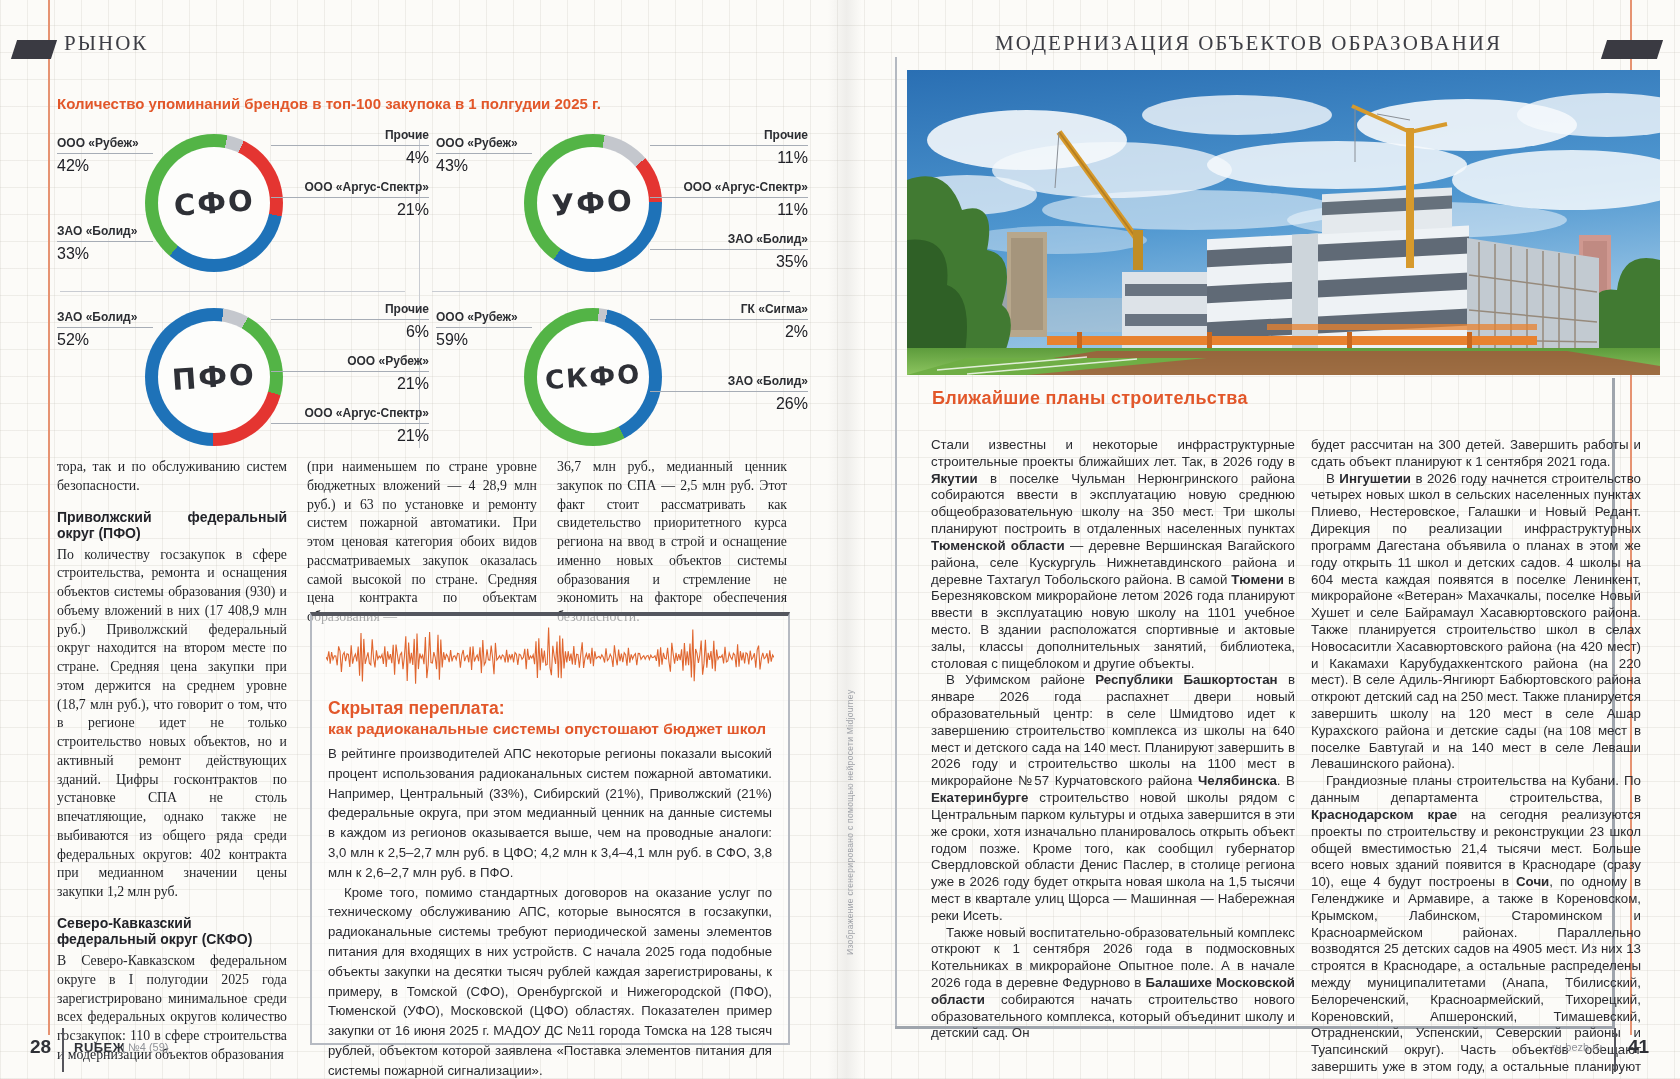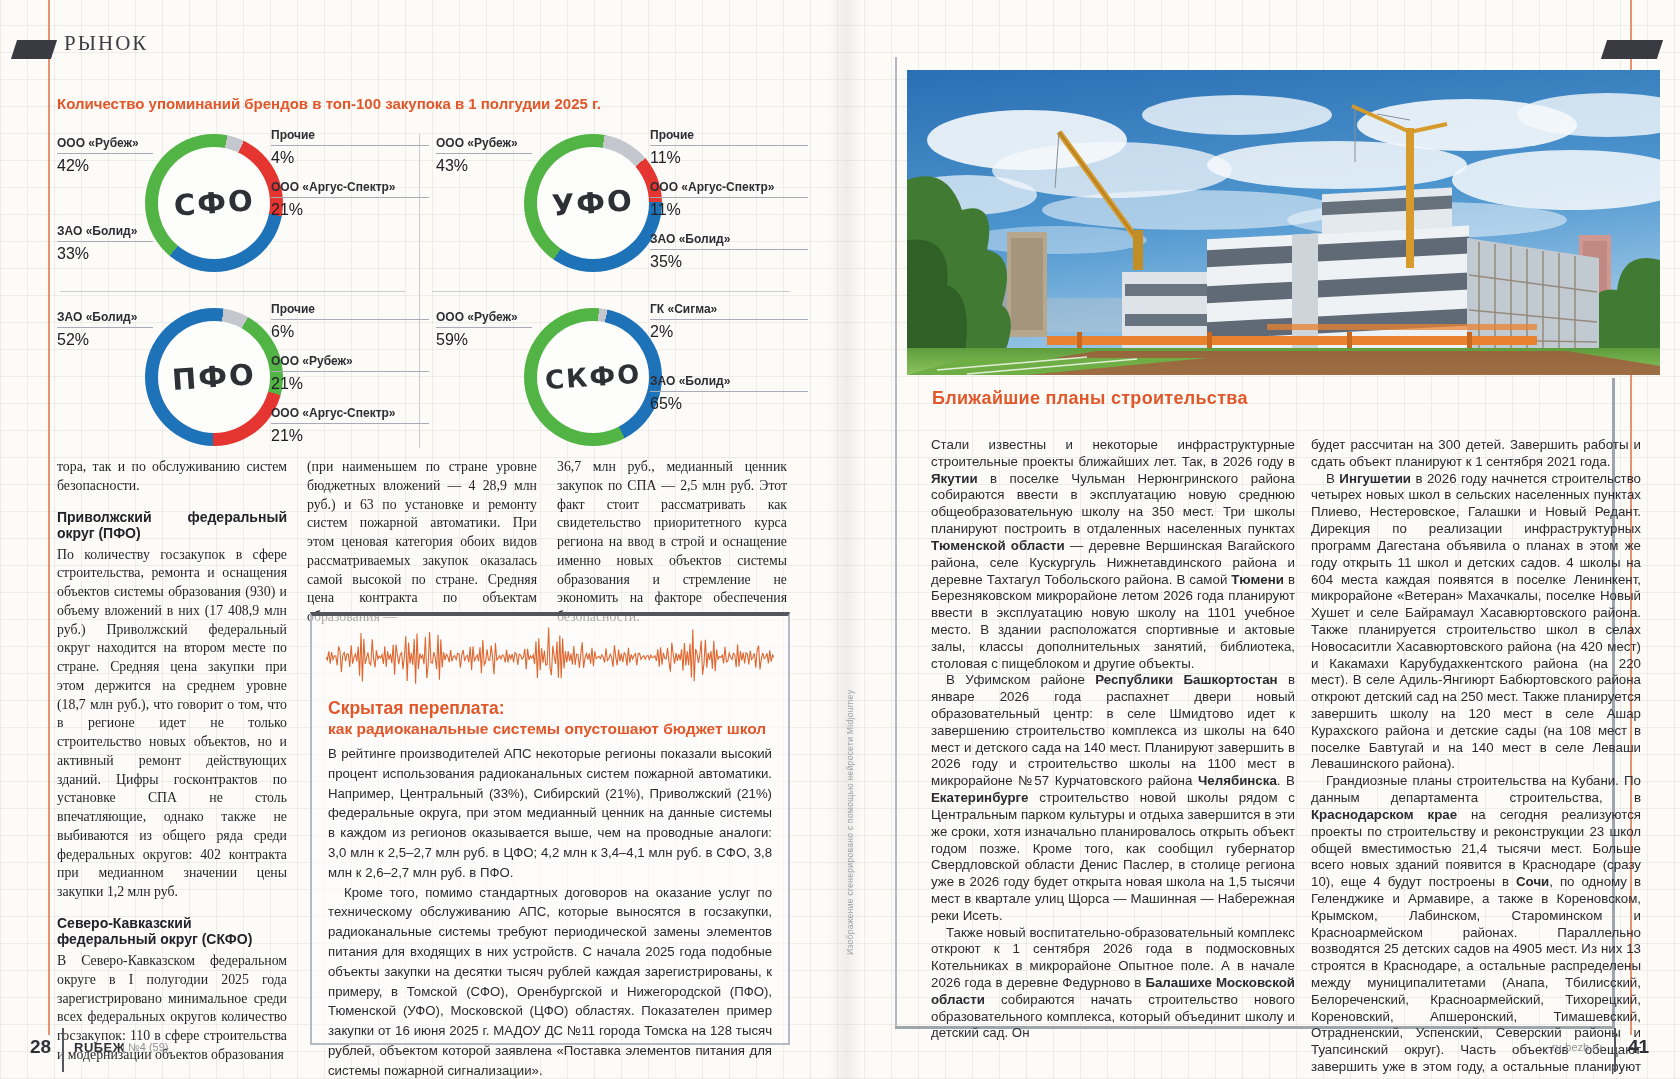--- a/index.html
+++ b/index.html
@@ -25,21 +25,21 @@
   .ring{position:absolute;left:88px;top:6px;width:138px;height:138px;border-radius:50%;}
   .hole{position:absolute;left:13px;top:13px;width:112px;height:112px;border-radius:50%;
     background:#fdfdfb;display:flex;align-items:center;justify-content:center;}
   .cname{font-family:"DejaVu Sans",sans-serif;font-weight:700;font-size:29px;color:#2e3036;
     letter-spacing:2px;transform:rotate(-4deg);}
   .lbl{position:absolute;}
   .lbl .name{display:block;font-size:12px;font-weight:700;color:#2c2e33;
     padding-bottom:3px;border-bottom:1.5px solid #a7adb6;}
   .lbl .pct{display:block;font-size:16px;font-weight:400;color:#202127;padding-top:3px;}
   .lbl.left{left:0;width:96px;text-align:left;}
-  .lbl.right{left:214px;width:158px;text-align:left;}
+  .lbl.right{left:214px;width:158px;text-align:right;}
   
   .col{position:absolute;width:230px;font-family:"Liberation Serif",serif;
     font-size:13.8px;line-height:1.36;text-align:justify;color:#1f2126;hyphens:auto;}
   .col p{margin:0;}
   .col h3{font-family:"Liberation Sans",sans-serif;font-size:14px;line-height:1.15;
     margin:13px 0 5px;color:#222329;}
   .infobox{position:absolute;left:310px;top:612px;width:480px;height:433px;
     border:2px solid #b6bac2;border-top:4px solid #54565e;box-sizing:border-box;background:rgba(253,253,251,.6);}
   .infobox .ib-title{font-size:17.5px;font-weight:700;color:#e2572a;margin:6px 16px 0;}
   .infobox .ib-sub{font-size:15.5px;font-weight:700;color:#e2572a;margin:1px 16px 6px;}
@@ -158,21 +158,21 @@
         <div class="hole">
           <span class="cname" style="font-size: 26px;">СКФО</span>
         </div>
       </div>
       <div class="lbl right" style="top: 0px;">
         <span class="name">ГК «Сигма»</span>
         <span class="pct">2%</span>
       </div>
       <div class="lbl right" style="top: 72px;">
         <span class="name">ЗАО «Болид»</span>
-        <span class="pct">65%</span>
+        <span class="pct">26%</span>
       </div>
       <div class="lbl left" style="top: 8px;">
         <span class="name">ООО «Рубеж»</span>
         <span class="pct">59%</span>
       </div>
     </div>
 
   <div class="col" style="left:57px;top:458px">
     <p>тора, так и по обслуживанию систем безопасности.</p>
     <h3>Приволжский федеральный округ (ПФО)</h3>
@@ -197,20 +197,21 @@
     <p class="ind">Кроме того, помимо стандартных договоров на оказание услуг по техническому обслуживанию АПС, которые выносятся в госзакупки, радиоканальные системы требуют периодической замены элементов питания для входящих в них устройств. С начала 2025 года подобные объекты закупки на десятки тысяч рублей каждая зарегистрированы, к примеру, в Томской (СФО), Оренбургской и Нижегородской (ПФО), Тюменской (УФО), Московской (ЦФО) областях. Показателен пример закупки от 16 июня 2025 г. МАДОУ ДС №11 города Томска на 128 тысяч рублей, объектом которой заявлена «Поставка элементов питания для системы пожарной сигнализации».</p>
   </div>
 
   <div class="pagenum" style="left:30px;top:1036px">28</div>
   <div class="foot-bar" style="left:62px"></div>
   <div class="foot-brand" style="left:74px;top:1040px">RUБЕЖ</div>
   <div class="foot-issue" style="left:122px;top:1041px">| №4 (59)</div>
 
   <div class="vline-orange" style="left:1630px"></div>
   <div class="flag" style="left:1604px;top:40px;width:56px"></div>
+  <div class="pg-header" style="right:178px;top:31px">МОДЕРНИЗАЦИЯ ОБЪЕКТОВ ОБРАЗОВАНИЯ</div>
 
   <div class="rbox-l"></div>
   <div class="rbox-r"></div>
   <div class="rbox-b"></div>
 
   <svg class="photo" viewBox="0 0 753 305" preserveAspectRatio="none">
     <defs>
       <linearGradient id="sky" x1="0" y1="0" x2="0.25" y2="1">
         <stop offset="0" stop-color="#2a6fb3"></stop>
           <stop offset="0.55" stop-color="#4f97d0"></stop>

